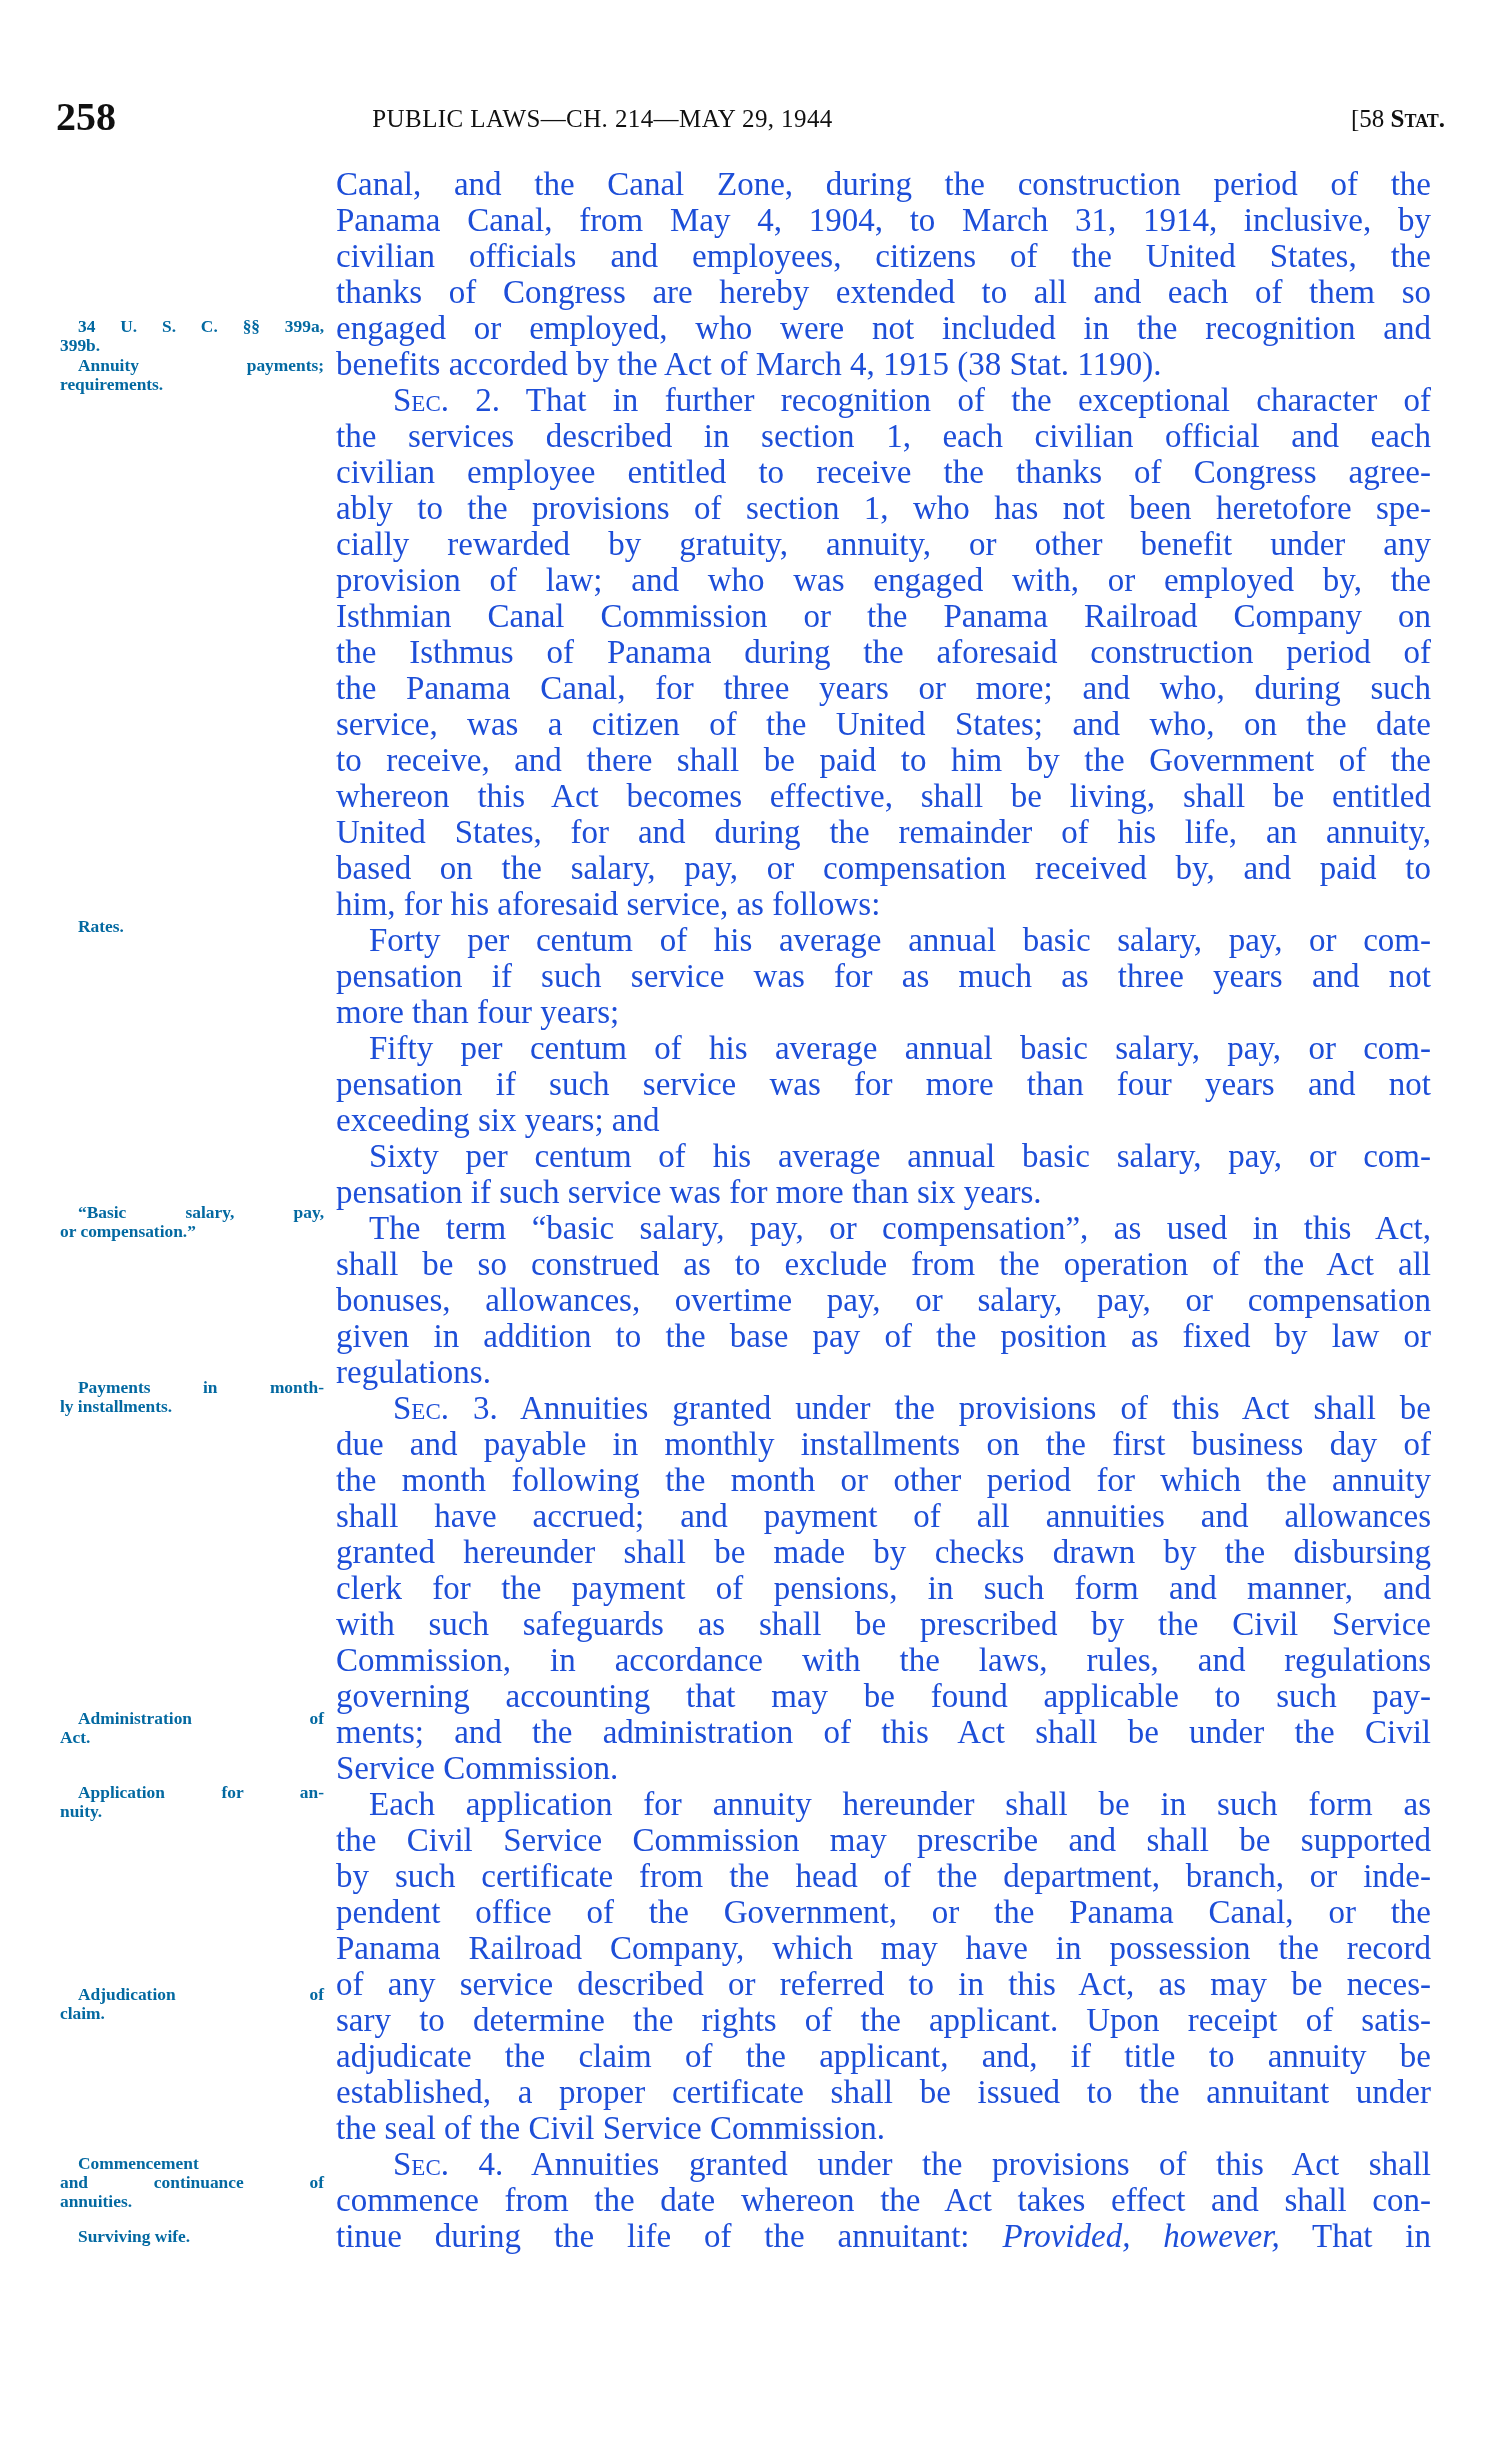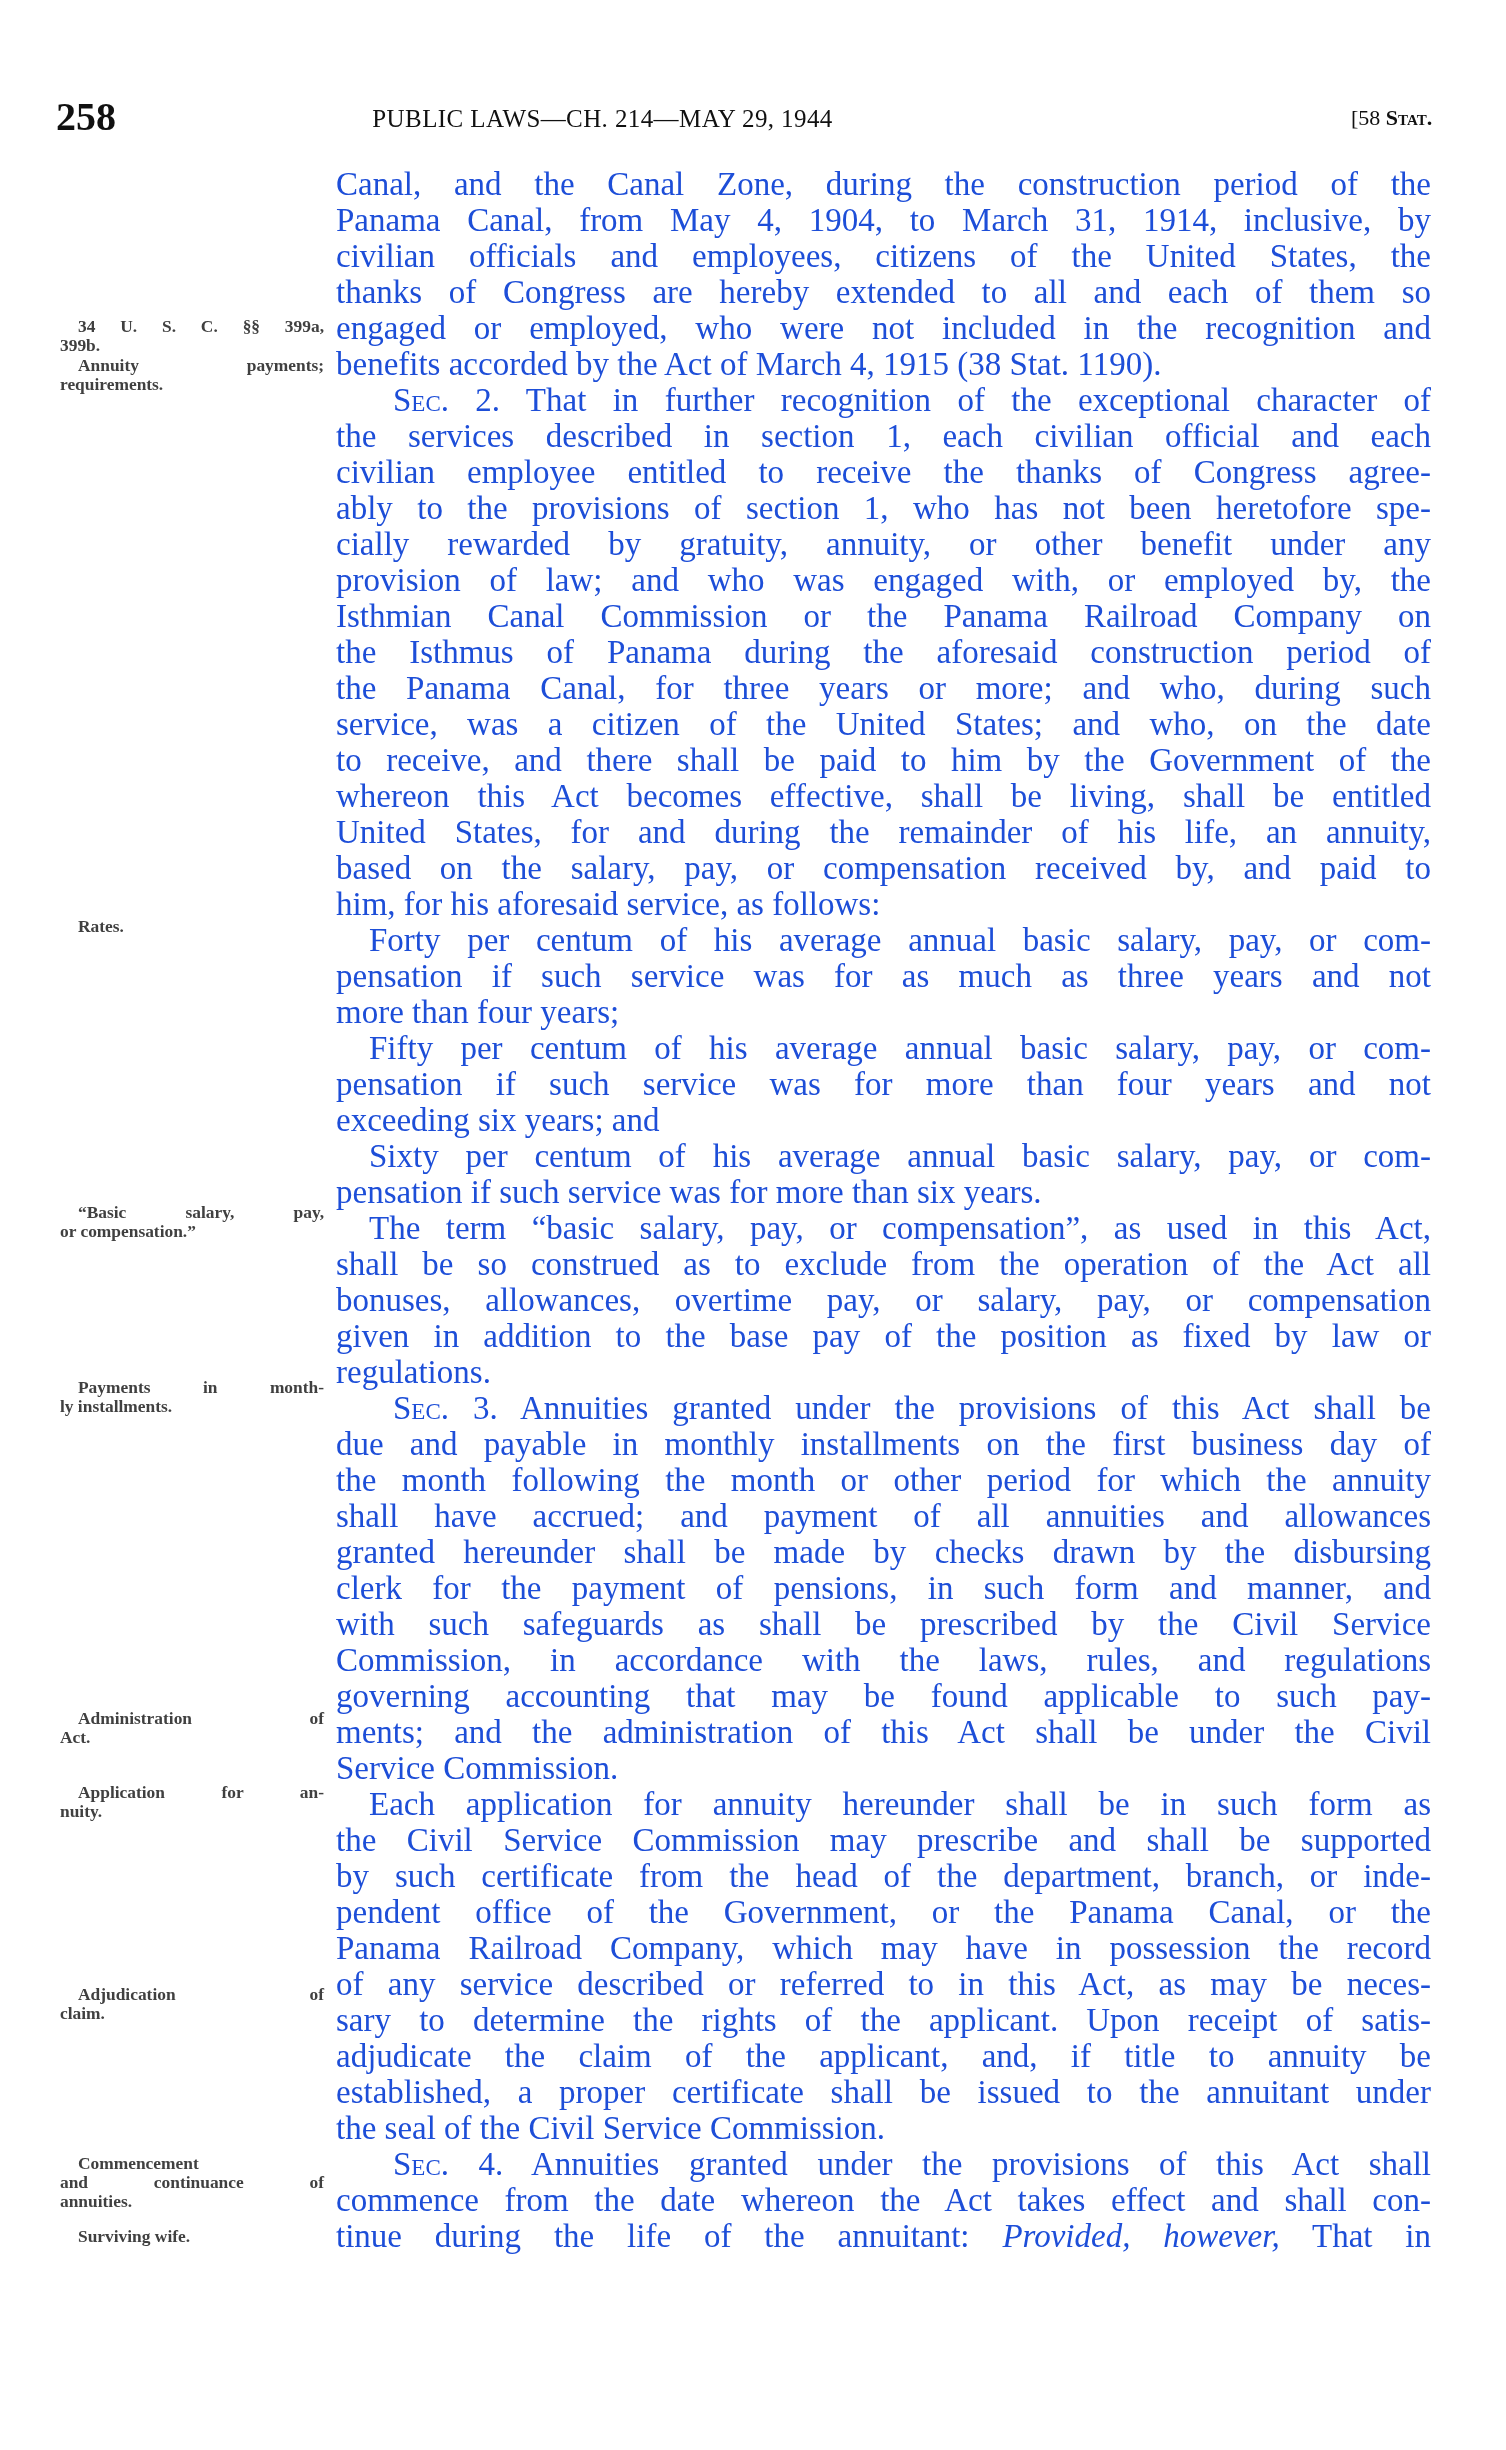--- a/index.html
+++ b/index.html
@@ -1,32 +1,32 @@
 <!DOCTYPE html>
 <html style="font-size:13.3px"><head>
 <meta charset="utf-8">
 <style>
   html, body { margin: 0; padding: 0; background: #ffffff; }
   body { width: 1507px; height: 2450px; position: relative; overflow: hidden; color: #111111; }
   .page { position: absolute; left: 5px; top: 0; width: 1507px; height: 2450px; }
   .hdr { position: absolute; top: 98px; height: 41px; font-family: "Liberation Serif", serif; color: #111; }
   .pagenum { left: 51px; font-size: 40px; font-weight: bold; top: 93px; }
   .running { left: 0; width: 1195px; text-align: center; font-size: 25px; letter-spacing: 0.4px; top: 105px; }
-  .stat { left: 1346px; font-size: 22px; top: 105px; }
+  .stat { left: 1346px; font-size: 25px; top: 105px; }
   .stat .sc { font-variant: small-caps; font-weight: bold; }
   .body-col { position: absolute; left: 331px; top: 166px; width: 1095px; font-family: "Liberation Serif", serif; font-size: 33px; line-height: 36px; color: #1d4ed8; }
   .ln { display: block; height: 36px; white-space: nowrap; overflow: visible; text-align: justify; text-align-last: justify; }
   .ln.last { text-align-last: left; }
   .ln.ind { padding-left: 33px; }
   .sec { font-variant: small-caps; margin-left: 24px; }
   .ital { font-style: italic; }
   .ln-inner { display: inline-block; width: 100%; white-space: normal; text-align: justify; text-align-last: justify; }
   .ln.last .ln-inner { text-align-last: left; }
   .ln.ind .ln-inner { width: calc(100% ); }
-  .note { position: absolute; left: 55px; width: 264px; font-family: "Liberation Serif", serif; font-weight: bold; font-size: 17.4px; line-height: 19px; color: #404040; text-align: justify; }
+  .note { position: absolute; left: 55px; width: 264px; font-family: "Liberation Serif", serif; font-weight: bold; font-size: 17.4px; line-height: 19px; color: #0369a1; text-align: justify; }
   .note .first { display: block; text-indent: 18px; text-align: justify; text-align-last: justify; }
   .note .rest { display: block; text-align: left; }
 </style>
 </head>
 <body>
 
 <div class="page">
 
   <div class="hdr pagenum">258</div>
   <div class="hdr running">PUBLIC LAWS—CH. 214—MAY 29, 1944</div>

